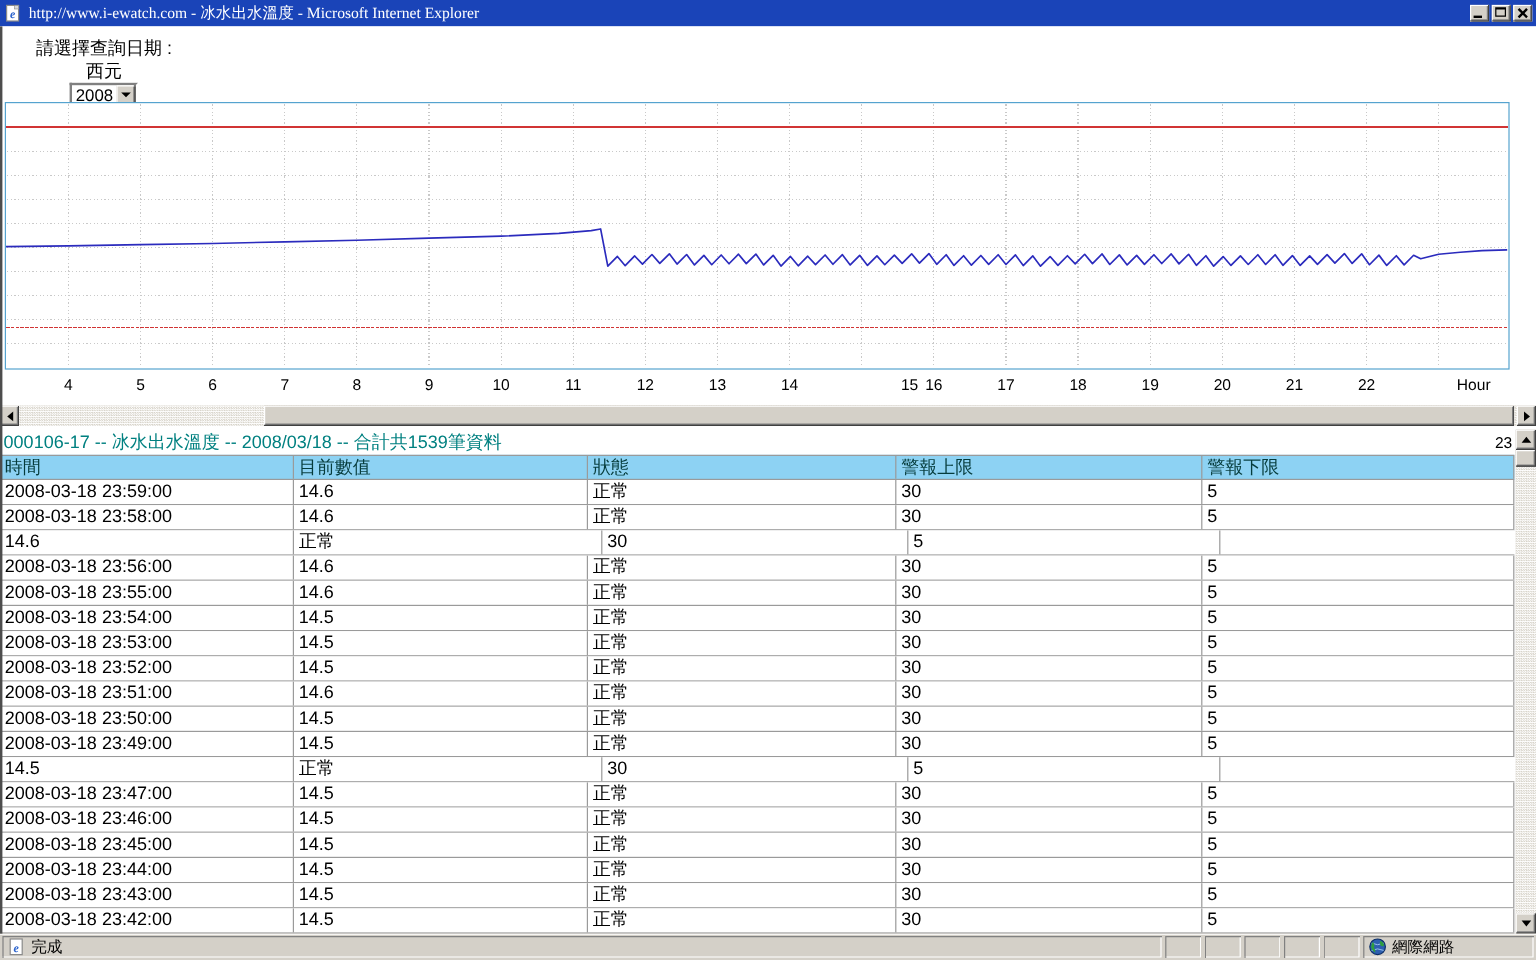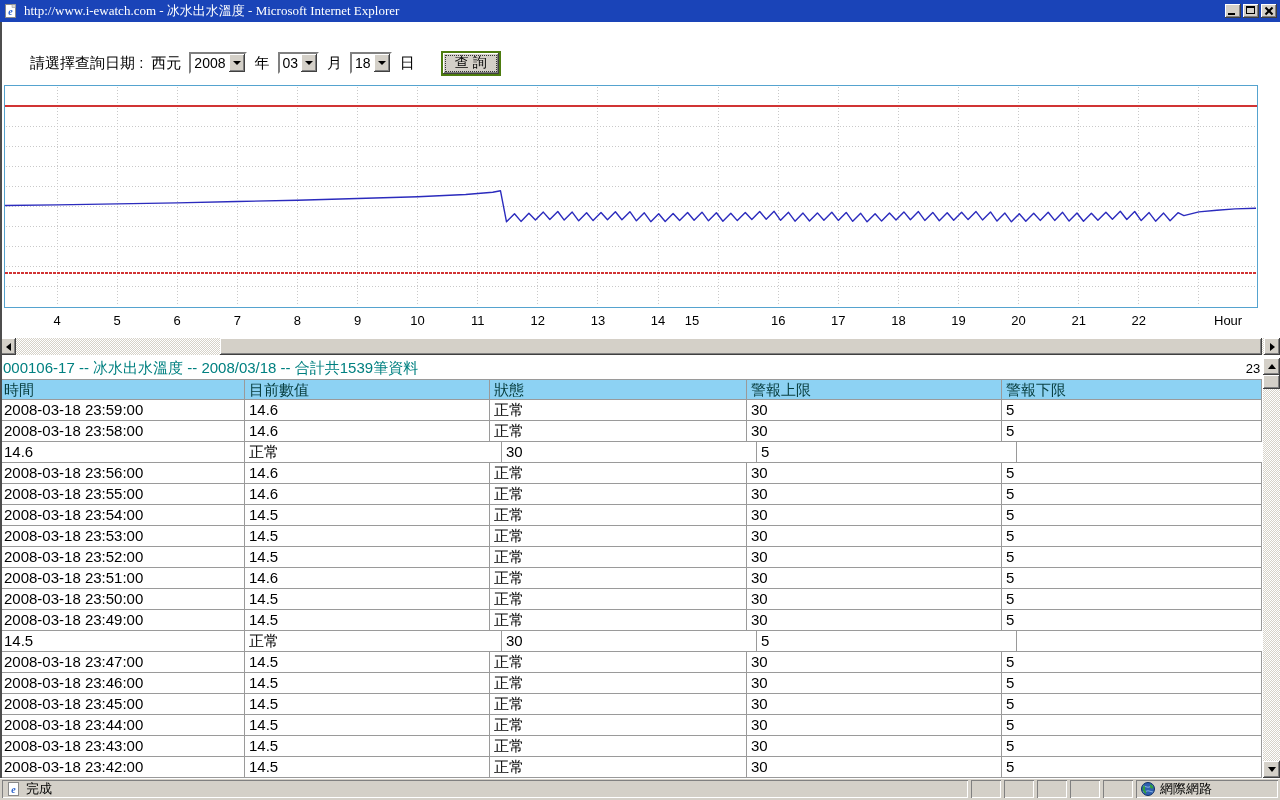--- a/index.html
+++ b/index.html
@@ -17,22 +17,22 @@
   .glyph-min{position:absolute;left:3px;bottom:3px;width:7px;height:2px;background:#000;}
   .glyph-max{position:absolute;left:3px;top:2px;width:9px;height:8px;border:1px solid #000;border-top:2px solid #000;}
   .glyph-close{position:absolute;left:3px;top:2px;width:10px;height:9px;}
   .glyph-close::before,.glyph-close::after{content:"";position:absolute;left:0;top:4px;width:10px;height:2px;background:#000;}
   .glyph-close::before{transform:rotate(45deg);}
   .glyph-close::after{transform:rotate(-45deg);}
   
   .content{position:absolute;left:0;top:22px;width:1280px;height:756px;background:#ffffff;}
   .left-strip{position:absolute;left:0;top:0;width:2px;height:756px;background:#4d4d4d;z-index:6;}
   
-  .query-form{position:absolute;left:30px;top:26px;height:30px;display:flex;align-items:center;
-    font-size:15px;color:#000;white-space:nowrap;}
+  .query-form{position:absolute;left:30px;top:9px;height:30px;display:flex;align-items:center;
+    font-size:15px;color:#000;white-space:nowrap;flex-direction:column;}
   .query-form .lbl{margin-right:8px;}
   .selectbox{display:inline-flex;align-items:stretch;height:22px;background:#ffffff;margin:0 8px 0 0;
     border:2px solid;border-color:#808080 #ffffff #ffffff #808080;}
   .sel-value{display:flex;align-items:center;padding:0 3px;font-size:14px;min-width:18px;}
   .sel-btn{width:16px;background:#d4d0c8;display:flex;align-items:center;justify-content:center;
     box-shadow:inset -1px -1px #404040,inset 1px 1px #ffffff,inset -2px -2px #808080,inset 2px 2px #d4d0c8;}
   .tri-down{width:0;height:0;border-left:4px solid transparent;border-right:4px solid transparent;border-top:4px solid #000;}
   .query-btn{margin-left:18px;width:60px;height:25px;background:#d4d0c8;font-size:14px;letter-spacing:4px;
     border:2px solid #4d7c0f;padding:0 0 0 4px;
     box-shadow:inset -1px -1px #404040,inset 1px 1px #ffffff,inset -2px -2px #808080,inset 2px 2px #d4d0c8;
@@ -179,21 +179,21 @@
         <span class="tick" style="left: 102.1px;">5</span>
         <span class="tick" style="left: 162.2px;">6</span>
         <span class="tick" style="left: 222.3px;">7</span>
         <span class="tick" style="left: 282.4px;">8</span>
         <span class="tick" style="left: 342.5px;">9</span>
         <span class="tick" style="left: 402.6px;">10</span>
         <span class="tick" style="left: 462.7px;">11</span>
         <span class="tick" style="left: 522.8px;">12</span>
         <span class="tick" style="left: 582.9px;">13</span>
         <span class="tick" style="left: 643px;">14</span>
-        <span class="tick" style="left: 677px;">15</span>
+        <span class="tick" style="left: 743px;">15</span>
         <span class="tick" style="left: 763.2px;">16</span>
         <span class="tick" style="left: 823.3px;">17</span>
         <span class="tick" style="left: 883.4px;">18</span>
         <span class="tick" style="left: 943.5px;">19</span>
         <span class="tick" style="left: 1003.6px;">20</span>
         <span class="tick" style="left: 1063.7px;">21</span>
         <span class="tick" style="left: 1123.8px;">22</span>
         <span class="tick" style="left: 1238px; margin-top: 48px;">23</span>
       </div>
 

